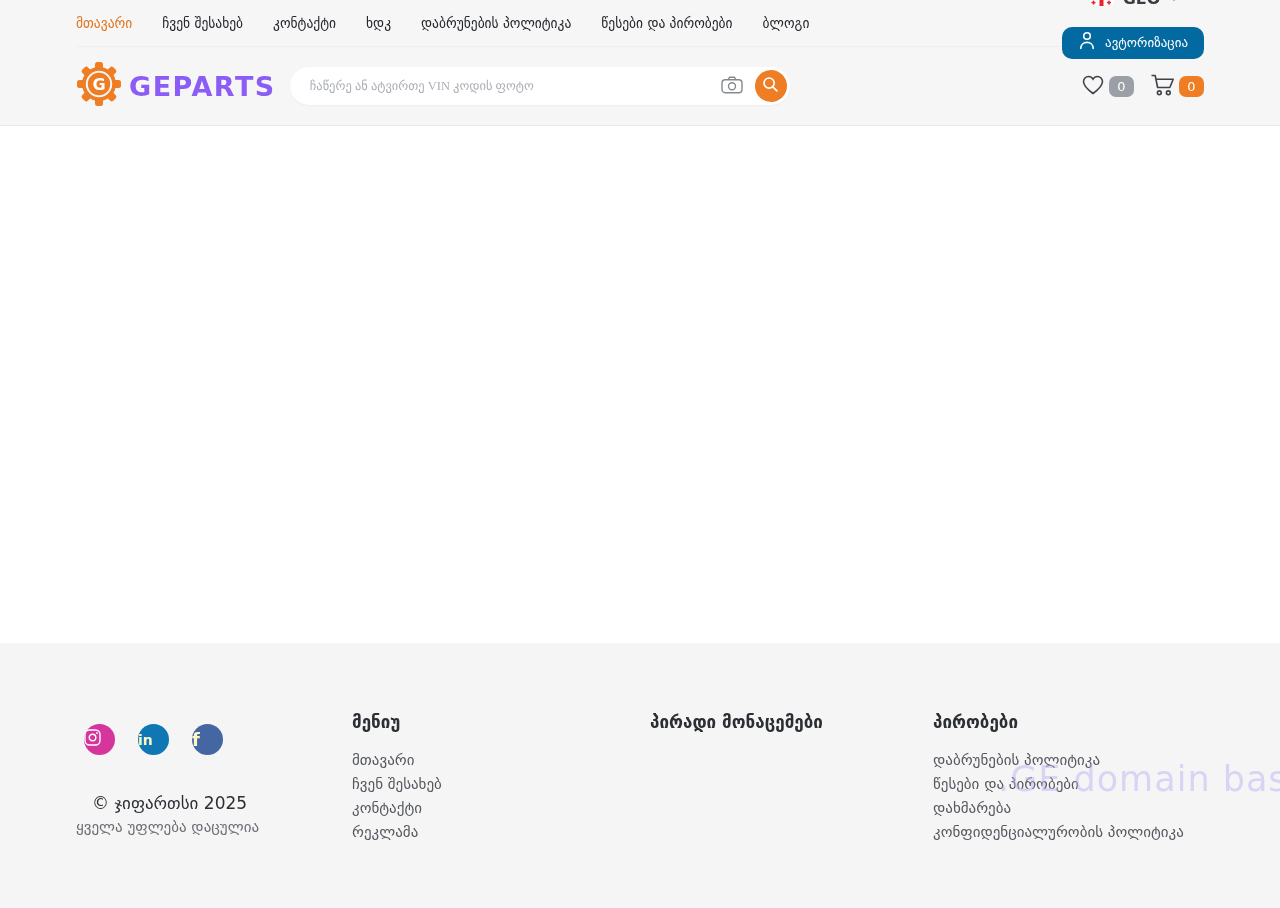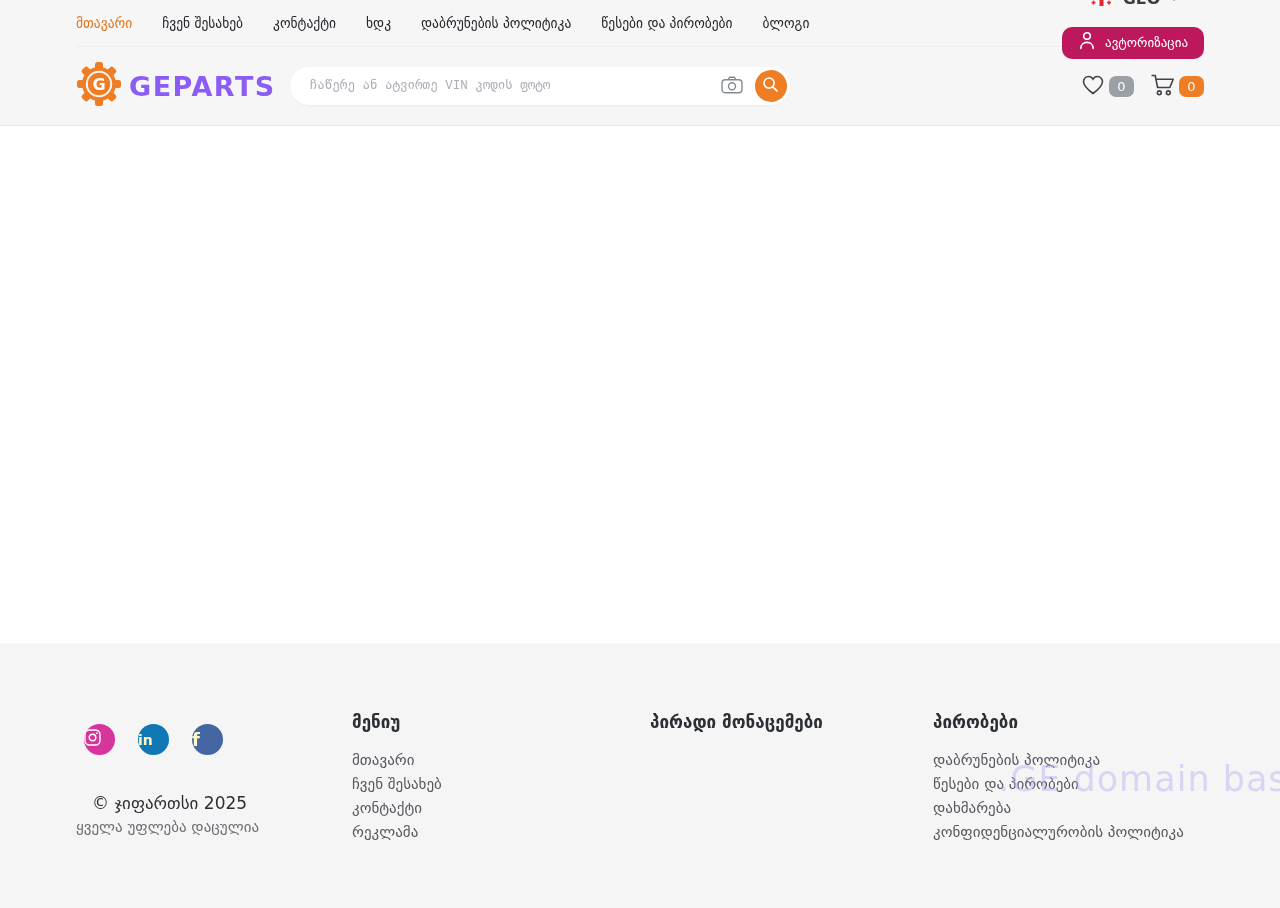--- a/index.html
+++ b/index.html
@@ -11,32 +11,32 @@
   .topbar { width:1128px; margin:0 auto; height:47px; display:flex;
     align-items:center; justify-content:space-between; border-bottom:1px solid rgba(0,0,0,0.03); }
   .top-nav { display:flex; gap:30px; align-items:center; }
   .nav-link { font-size:13.5px; color:#23262a; cursor:pointer; white-space:nowrap; }
   .nav-link.active { color:#E2761F; }
   .top-right { display:flex; align-items:center; gap:17px;flex-direction:column; }
   .lang { display:flex; align-items:center; gap:8px; cursor:pointer; }
   .lang-code { font-size:16px; font-weight:600; color:#3a3d42; }
   .caret { width:0; height:0; border-left:4px solid transparent; border-right:4px solid transparent;
     border-top:5px solid #5a5d63; margin-left:2px; }
-  .auth-btn { display:flex; align-items:center; gap:9px; background:#be185d; color:#fff;
+  .auth-btn { display:flex; align-items:center; gap:9px; background:#0369a1; color:#fff;
     border:none; border-radius:10px; height:32px; padding:0 16px; font-size:13px;
     font-family:inherit; cursor:pointer; }
 
   .header-main { width:1128px; margin:0 auto; height:78px; display:flex; align-items:center; }
   .brand { display:flex; align-items:center; gap:7px; cursor:pointer; }
   .brand-name { font-size:27px; font-weight:800; letter-spacing:1.5px; color:#8b5cf6; }
 
   .search-pill { margin-left:14px; width:500px; height:38px; background:#fff; border-radius:19px;
     display:flex; align-items:center; padding:0 3px 0 20px; box-shadow:0 1px 2px rgba(0,0,0,0.04); }
   .search-input { flex:1; border:none; outline:none; background:transparent; font-size:12.5px;
-    color:#3a3d42; font-family:Liberation Mono, monospace; }
+    color:#3a3d42; font-family:Liberation Serif, serif; }
   .search-input::placeholder { color:#abafb5; }
   .camera-btn { background:none; border:none; cursor:pointer; display:flex; align-items:center;
     padding:4px; margin-right:8px; }
   .search-btn { width:32px; height:32px; border-radius:50%; background:#EE7D23; border:none;
     display:flex; align-items:center; justify-content:center; cursor:pointer; }
 
   .header-icons { margin-left:auto; display:flex; align-items:center; }
   .icon-btn { background:none; border:none; cursor:pointer; display:flex; align-items:center; padding:0; }
   .count-badge { min-width:25px; height:21px; border-radius:7px; color:#fff; font-size:13px;
     display:flex; align-items:center; justify-content:center; padding:0 6px; margin-left:4px; }

